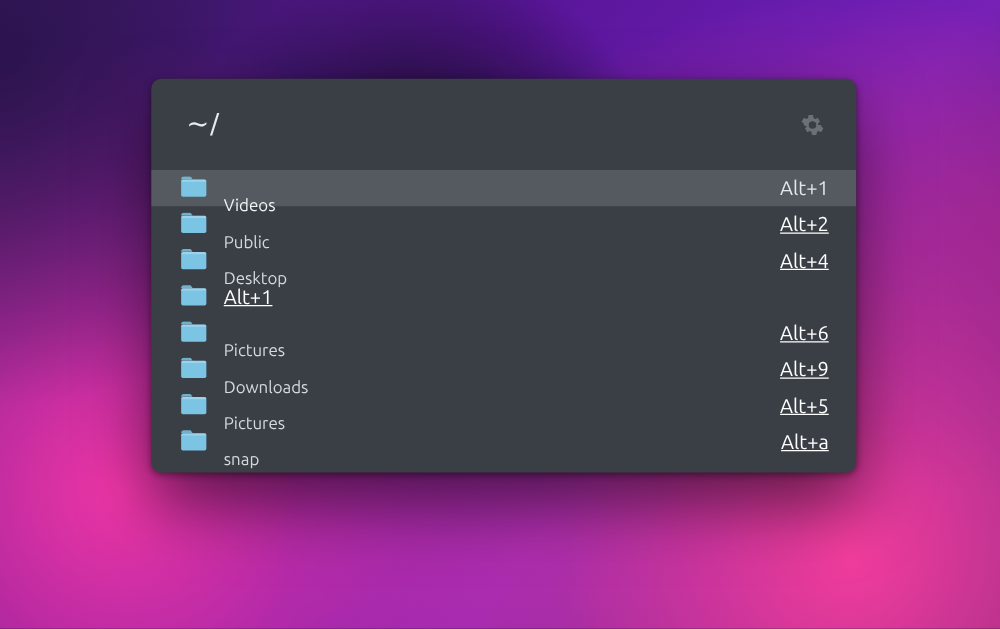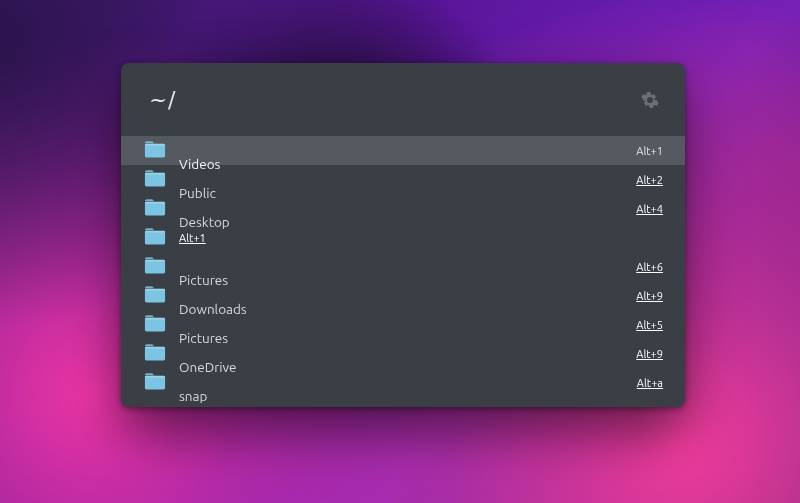--- a/index.html
+++ b/index.html
@@ -79,21 +79,21 @@
   }
   .row.selected {
     background: #555a60;
     color: #f2f4f6;
   }
   .row:not(.selected) .shortcut { color: #ffffff; text-decoration: underline; }
   .row.selected .shortcut { color: #e3e6ea; }
 
   .folder-icon { width: 22px; height: 17px; flex: 0 0 auto; }
   .row .label { flex: 1; white-space: nowrap; overflow: hidden; text-overflow: ellipsis; margin-top: 27px; }
-  .shortcut { font-size: 11px; }
+  .shortcut { font-size: 16px; }
 
 </style>
 </head>
 <body>
 
 <div class="wallpaper"></div>
 
 <div class="panel">
 
   <div class="header">
@@ -167,27 +167,18 @@
           </svg></span>
         <span class="label">Pictures</span>
         <span class="shortcut">Alt+5</span>
       </div>
       <div class="row">
         <span><svg viewBox="0 0 24 18" class="folder-icon">
             <path d="M1 2.2C1 1 2 0 3.2 0h5.2c.8 0 1.3.4 1.7 1l.9 1.3H1V2.2z" fill="#7bc4e3" opacity=".85"></path>
             <rect x="1" y="2.6" width="22" height="15" rx="1.6" fill="#7bc4e3"></rect>
             <rect x="1" y="2.6" width="22" height="2" rx="1.2" fill="#ffffff" opacity=".25"></rect>
           </svg></span>
-        <span class="label">OneDrive</span>
-        <span class="shortcut">Alt+9</span>
-      </div>
-      <div class="row">
-        <span><svg viewBox="0 0 24 18" class="folder-icon">
-            <path d="M1 2.2C1 1 2 0 3.2 0h5.2c.8 0 1.3.4 1.7 1l.9 1.3H1V2.2z" fill="#7bc4e3" opacity=".85"></path>
-            <rect x="1" y="2.6" width="22" height="15" rx="1.6" fill="#7bc4e3"></rect>
-            <rect x="1" y="2.6" width="22" height="2" rx="1.2" fill="#ffffff" opacity=".25"></rect>
-          </svg></span>
         <span class="label">snap</span>
         <span class="shortcut">Alt+a</span>
       </div>
     </div>
 
 </div>
 
 </body></html>

